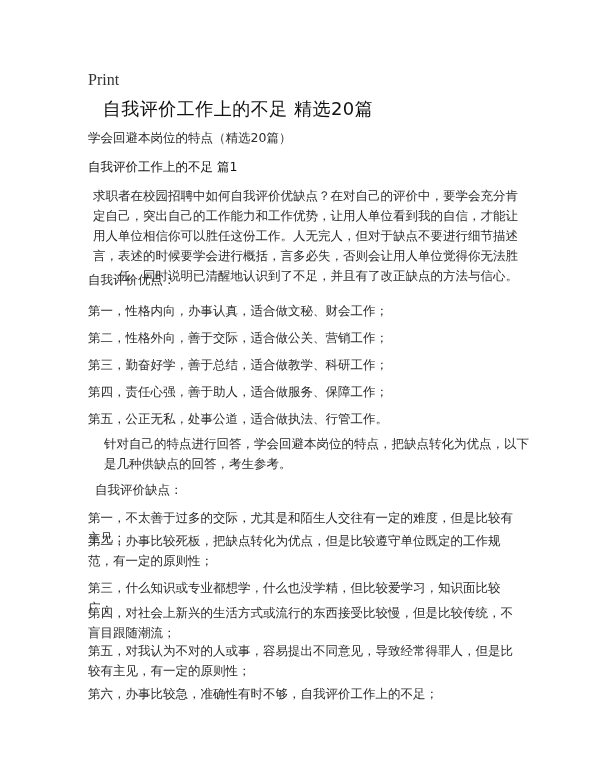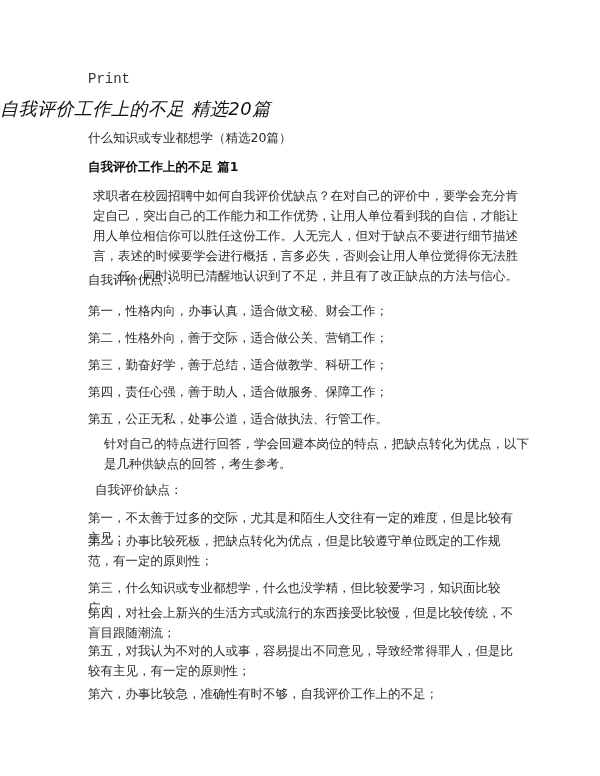--- a/index.html
+++ b/index.html
@@ -2,41 +2,41 @@
 <html><head>
 <meta charset="utf-8">
 <style>
   html, body { margin: 0; padding: 0; background: #ffffff; }
   body {
     width: 600px; height: 776px; overflow: hidden; position: relative;
     font-family: "DejaVu Sans", sans-serif; color: #222;
   }
   .print-label {
     position: absolute; left: 88px; top: 71px;
-    font-family: Liberation Mono, monospace; font-size: 14px; color: #333;
+    font-family: Liberation Serif, serif; font-size: 16px; color: #333;
   }
   .doc-title {
-    position: absolute; left: 0; width: 476px; top: 97px; text-align: left;
-    font-size: 18px; color: #111; letter-spacing: 0.5px; font-style: italic;
+    position: absolute; left: 0; width: 476px; top: 97px; text-align: center;
+    font-size: 18px; color: #111; letter-spacing: 0.5px;
   }
   .p { position: absolute; left: 88px; width: 430px; font-size: 12.5px; line-height: 20px; color: #2a2a2a; }
   .subtitle { top: 128px; }
-  .section-title { top: 157px; font-weight: bold; color: #111; }
+  .section-title { top: 157px; font-weight: normal; color: #111; }
   .intro { top: 186px; text-align: right; }
   .pros-label { top: 270px; }
   .transition { top: 434px; margin-left: 16px; }
   .cons-label { top: 480px; margin-left: 7px; }
 </style>
 </head>
 <body>
 
 <div class="print-label">Print</div>
 <div class="doc-title">自我评价工作上的不足 精选20篇</div>
 
-<div class="p subtitle">什么知识或专业都想学（精选20篇）</div>
+<div class="p subtitle">学会回避本岗位的特点（精选20篇）</div>
 <div class="p section-title">自我评价工作上的不足 篇1</div>
 <div class="p intro">求职者在校园招聘中如何自我评价优缺点？在对自己的评价中，要学会充分肯定自己，突出自己的工作能力和工作优势，让用人单位看到我的自信，才能让用人单位相信你可以胜任这份工作。人无完人，但对于缺点不要进行细节描述言，表述的时候要学会进行概括，言多必失，否则会让用人单位觉得你无法胜任。同时说明已清醒地认识到了不足，并且有了改正缺点的方法与信心。</div>
 
 <div class="p pros-label">自我评价优点：</div>
 <div class="p" style="top:301px">第一，性格内向，办事认真，适合做文秘、财会工作；</div>
 <div class="p" style="top:328px">第二，性格外向，善于交际，适合做公关、营销工作；</div>
 <div class="p" style="top:355px">第三，勤奋好学，善于总结，适合做教学、科研工作；</div>
 <div class="p" style="top:382px">第四，责任心强，善于助人，适合做服务、保障工作；</div>
 <div class="p" style="top:409px">第五，公正无私，处事公道，适合做执法、行管工作。</div>
 

